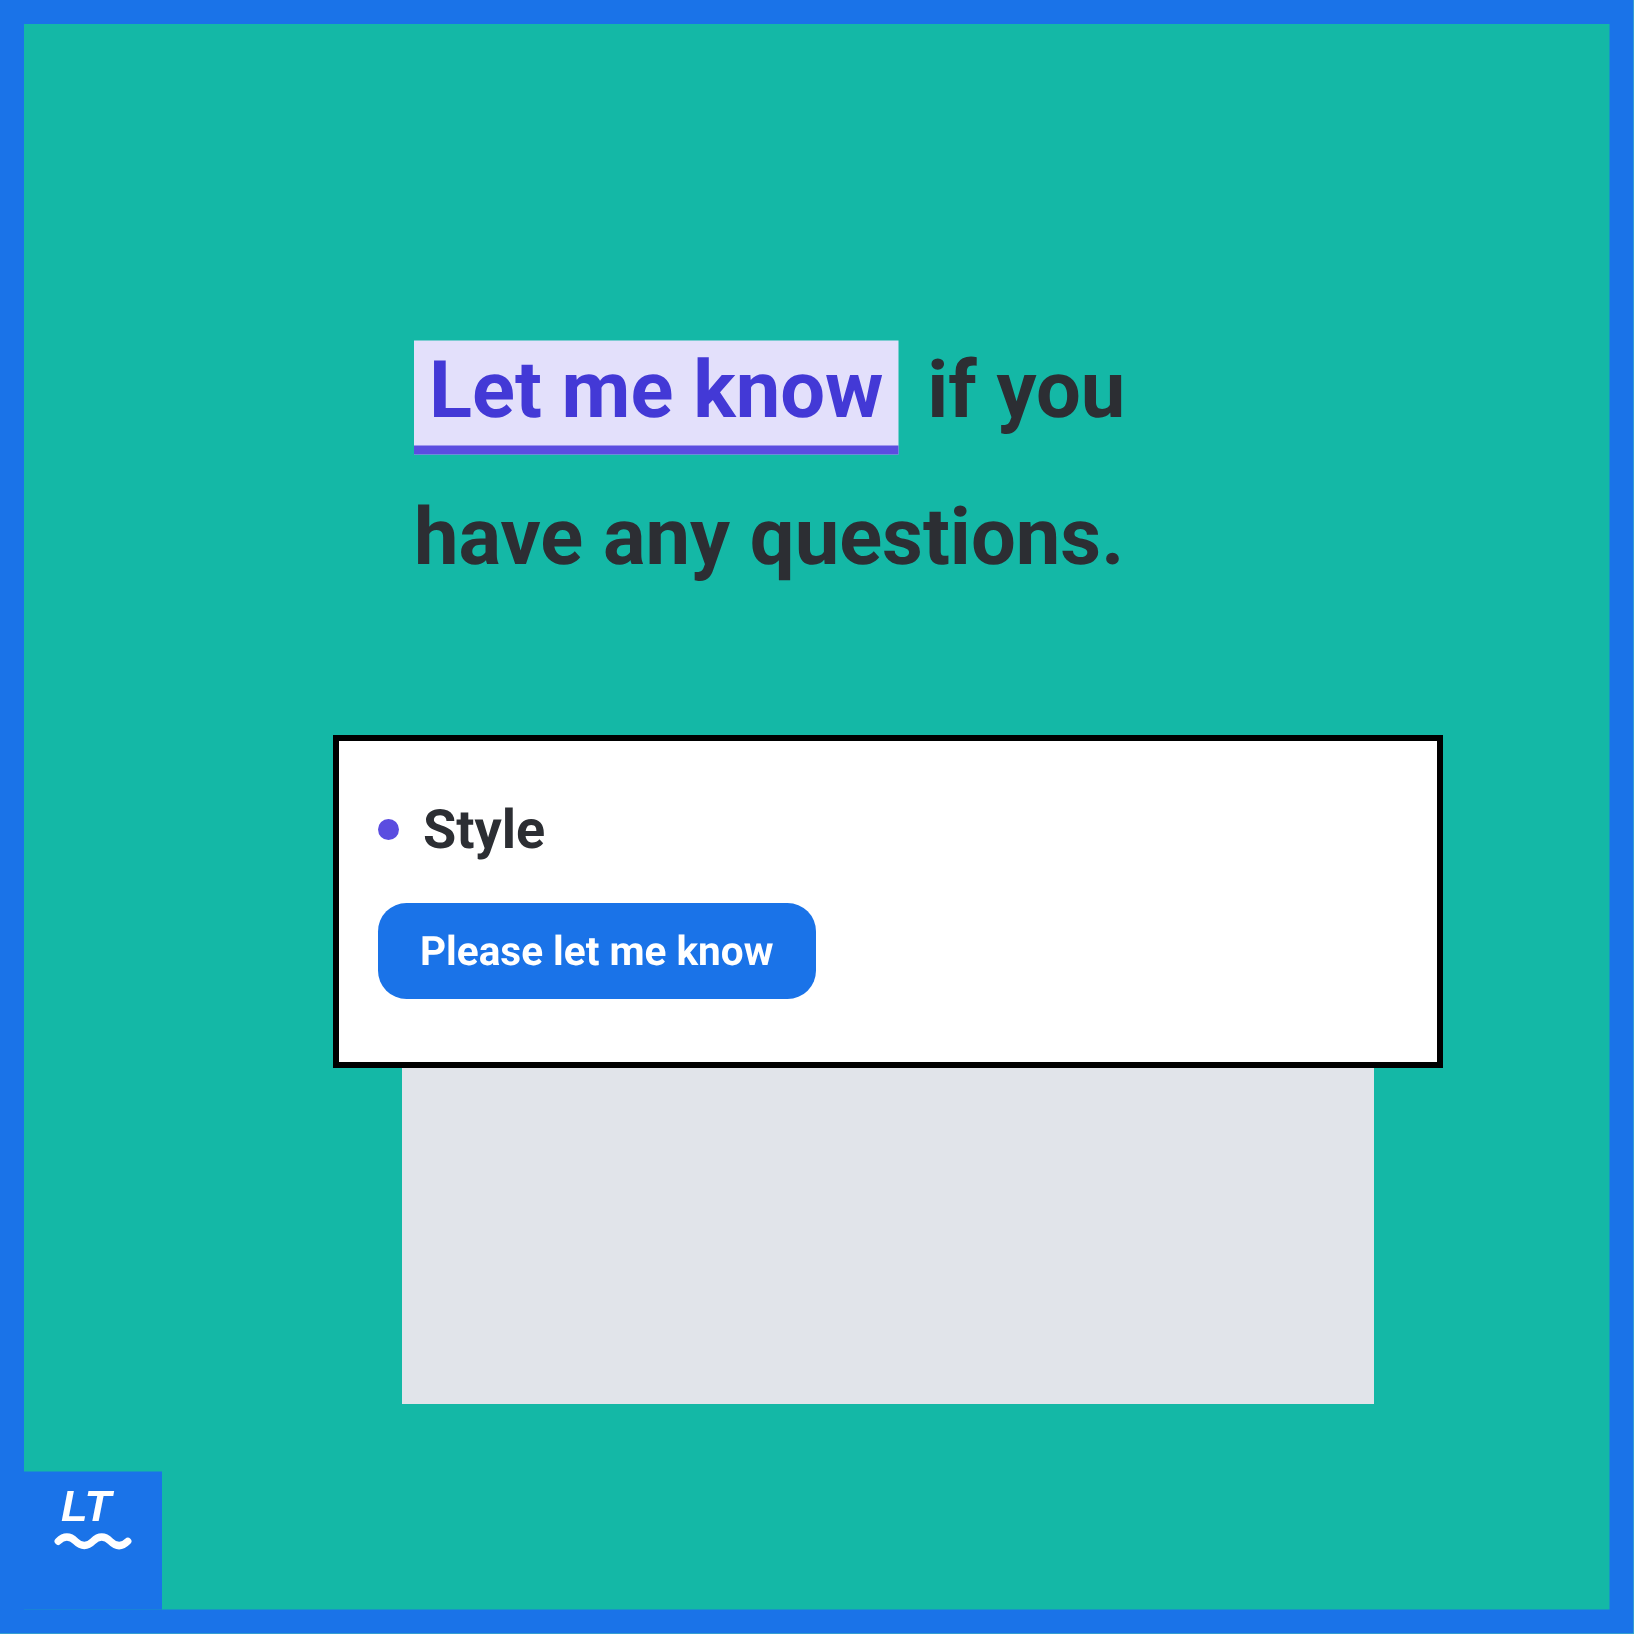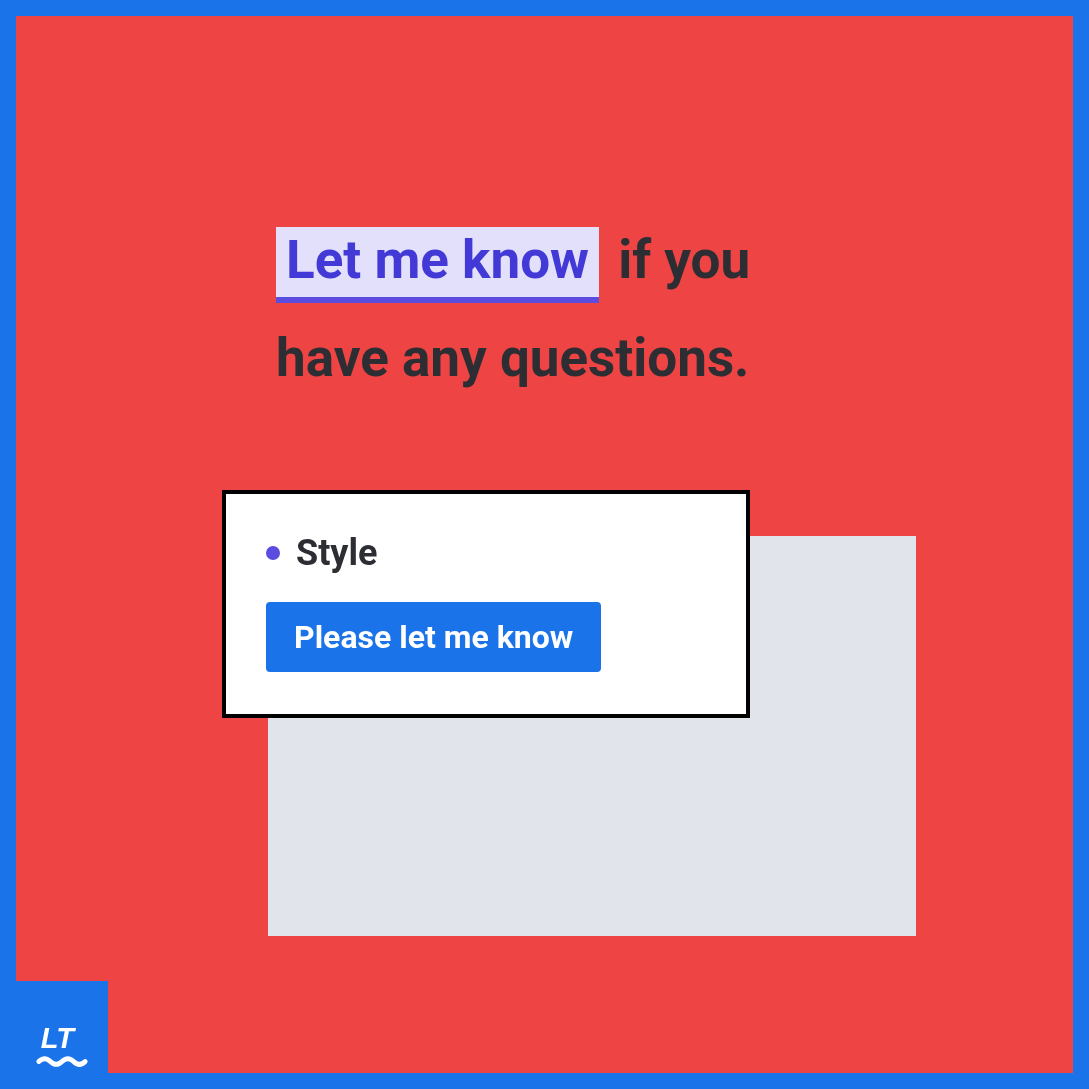--- a/index.html
+++ b/index.html
@@ -12,21 +12,21 @@
       height: 1089px;
       font-family: -apple-system, BlinkMacSystemFont, "Segoe UI", Roboto, "Helvetica Neue", Arial, sans-serif;
       background: #fff;
       position: relative;
     }
     .outer-frame {
       width: 1089px;
       height: 1089px;
       border: 16px solid #1a73e8;
       position: relative;
-      background: #ef4444;
+      background: #14b8a6;
     }
     .content {
       position: absolute;
       left: 0;
       right: 0;
       top: 0;
       bottom: 0;
     }
     .sentence-block {
       position: absolute;
@@ -55,24 +55,24 @@
       left: 252px;
       top: 520px;
       width: 648px;
       height: 400px;
       background: #e1e4ea;
     }
     .popup {
       position: absolute;
       left: 206px;
       top: 474px;
-      width: 528px;
+      width: 740px;
       background: #fff;
       border: 4px solid #000;
-      padding: 38px 38px 42px 40px;
+      padding: 38px 38px 42px 26px;
     }
     .popup-header {
       display: flex;
       align-items: center;
       gap: 16px;
       margin-bottom: 28px;
     }
     .bullet {
       width: 14px;
       height: 14px;
@@ -88,36 +88,36 @@
     .explanation {
       font-size: 29px;
       color: #636a72;
       line-height: 1.5;
       margin-bottom: 34px;
     }
     .suggestion-button {
       background: #1a73e8;
       color: #fff;
       border: none;
-      border-radius: 4px;
+      border-radius: 19px;
       padding: 16px 28px;
-      font-size: 32px;
+      font-size: 27px;
       font-weight: 700;
       cursor: pointer;
       font-family: inherit;
     }
     .logo-badge {
       position: absolute;
       left: 0;
       bottom: 0;
       width: 92px;
       height: 92px;
       background: #1a73e8;
       display: flex;
-      align-items: flex-end;
+      align-items: flex-start;
       justify-content: center;
     }
     .logo-svg {
       width: 58px;
       height: 58px;
       position: relative;
       top: 4px;
     }
   </style>
 </head>

